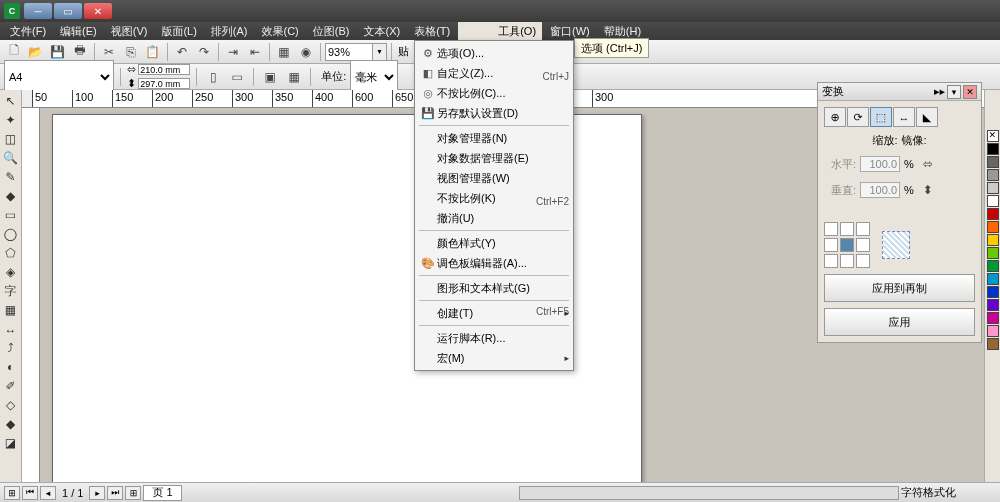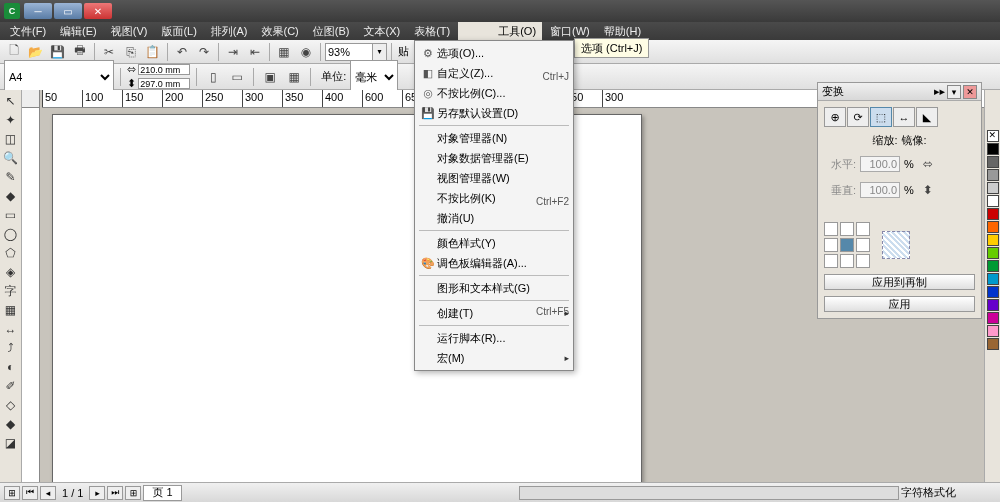--- a/index.html
+++ b/index.html
@@ -31,21 +31,21 @@
 .propbar .dim-box { display: flex; flex-direction: column; gap: 1px; }
 .propbar .dim-row { display: flex; align-items: center; gap: 2px; font-size: 9px; }
 .propbar .dim-row input { width: 52px; height: 11px; font-size: 9px; border: 1px solid #999; padding: 0 1px; }
 .propbar .unit-label { margin-left: 4px; }
 
 .workspace { position: absolute; top: 90px; left: 0; right: 0; bottom: 20px; display: flex; }
 .toolbox { width: 22px; background: #e8e4dc; border-right: 1px solid #aaa; display: flex; flex-direction: column; align-items: center; padding-top: 2px; gap: 1px; }
 .tool { width: 18px; height: 18px; display: flex; align-items: center; justify-content: center; cursor: pointer; font-size: 12px; color: #333; border: 1px solid transparent; }
 
 .canvas-area { flex: 1; position: relative; background: #c8c4bc; overflow: hidden; }
-.ruler-h { position: absolute; top: 0; left: 20px; right: 0; height: 18px; background: #fff; border-bottom: 1px solid #888; font-size: 8px; display: flex; overflow: hidden; }
+.ruler-h { position: absolute; top: 0; left: 10px; right: 0; height: 18px; background: #fff; border-bottom: 1px solid #888; font-size: 8px; display: flex; overflow: hidden; }
 .ruler-h .tick { position: relative; width: 40px; border-left: 1px solid #444; height: 100%; }
 .ruler-h .tick span { position: absolute; top: 1px; left: 2px; }
 .ruler-v { position: absolute; top: 18px; left: 0; bottom: 0; width: 18px; background: #fff; border-right: 1px solid #888; }
 .ruler-corner { position: absolute; top: 0; left: 0; width: 18px; height: 18px; background: #eee; border-right: 1px solid #888; border-bottom: 1px solid #888; }
 .paper { position: absolute; top: 24px; left: 30px; width: 590px; height: 390px; background: #fff; border: 1px solid #666; box-shadow: 2px 2px 4px rgba(0,0,0,0.3); }
 
 .color-strip { width: 16px; background: #e8e4dc; border-left: 1px solid #aaa; display: flex; flex-direction: column; align-items: center; padding-top: 40px; }
 .swatch { width: 12px; height: 12px; border: 1px solid #444; margin-bottom: 1px; }
 .swatch.none { background: #fff; position: relative; }
 .swatch.none::after { content: '✕'; position: absolute; font-size: 9px; top: -1px; left: 1px; color: #000; }
@@ -57,21 +57,21 @@
 .docker-body { padding: 6px; display: flex; flex-direction: column; gap: 6px; }
 .docker-tabs { display: flex; gap: 1px; }
 .docker-tab { width: 22px; height: 20px; border: 1px solid #999; background: #eee; display:flex;align-items:center;justify-content:center;cursor:pointer; }
 .docker-tab.active { background: #cde; border-color: #58a; }
 .docker-row { display: flex; align-items: center; gap: 4px; font-size: 11px; }
 .docker-row .lbl { width: 32px; text-align: right; color: #888; }
 .docker-row input { width: 40px; height: 16px; border: 1px solid #aaa; text-align: right; padding-right: 2px; background: #f4f4f4; color: #888; }
 .anchor-grid { display: grid; grid-template-columns: repeat(3, 14px); grid-template-rows: repeat(3, 14px); gap: 2px; }
 .anchor-cell { border: 1px solid #999; background: #fff; cursor: pointer; }
 .anchor-cell.sel { background: #58a; }
-.docker-btn { height: 16px; border: 1px solid #999; background: linear-gradient(#fff,#e0e0e0); cursor: pointer; display:flex;align-items:center;justify-content:center; }
+.docker-btn { height: 28px; border: 1px solid #999; background: linear-gradient(#fff,#e0e0e0); cursor: pointer; display:flex;align-items:center;justify-content:center; }
 
 .dropdown-menu { position: absolute; left: 414px; top: 40px; width: 160px; background: #f4f4f4; border: 1px solid #888; box-shadow: 2px 2px 6px rgba(0,0,0,0.3); z-index: 100; padding: 2px 0; }
 .dropdown-menu .mi { display: flex; align-items: center; height: 20px; padding: 0 4px; cursor: pointer; position: relative; }
 .dropdown-menu .mi .mi-icon { width: 18px; font-size: 11px; text-align: center; color: #555; }
 .dropdown-menu .mi .mi-label { flex: 1; font-size: 11px; }
 .dropdown-menu .mi .mi-accel { font-size: 10px; color: #555; margin-top: 46px; }
 .dropdown-menu .mi .mi-arrow { font-size: 9px; color: #333; }
 .dropdown-menu .msep { height: 1px; background: #bbb; margin: 2px 4px; }
 
 .statusbar { position: absolute; bottom: 0; left: 0; right: 0; height: 20px; background: linear-gradient(#f0f0f0,#d8d8d8); border-top: 1px solid #aaa; display: flex; align-items: center; padding: 0 4px; gap: 2px; font-size: 11px; }

